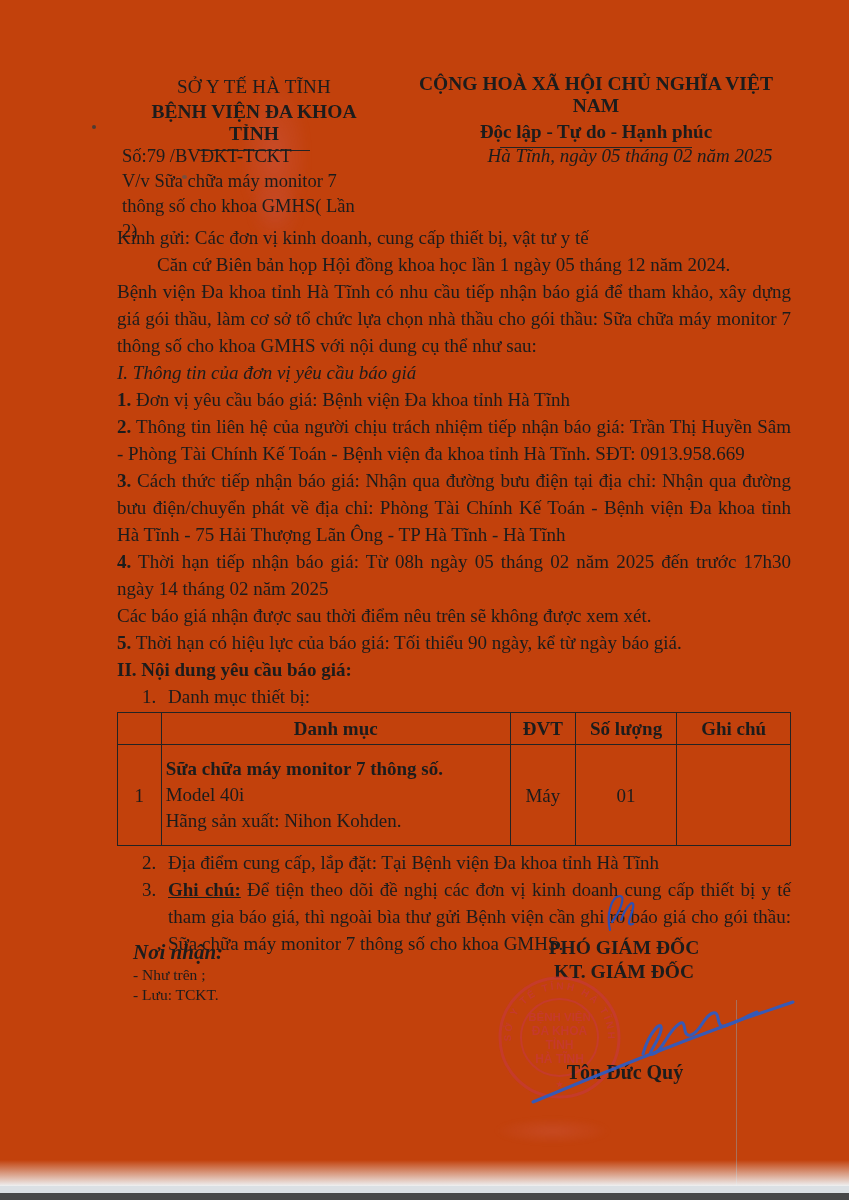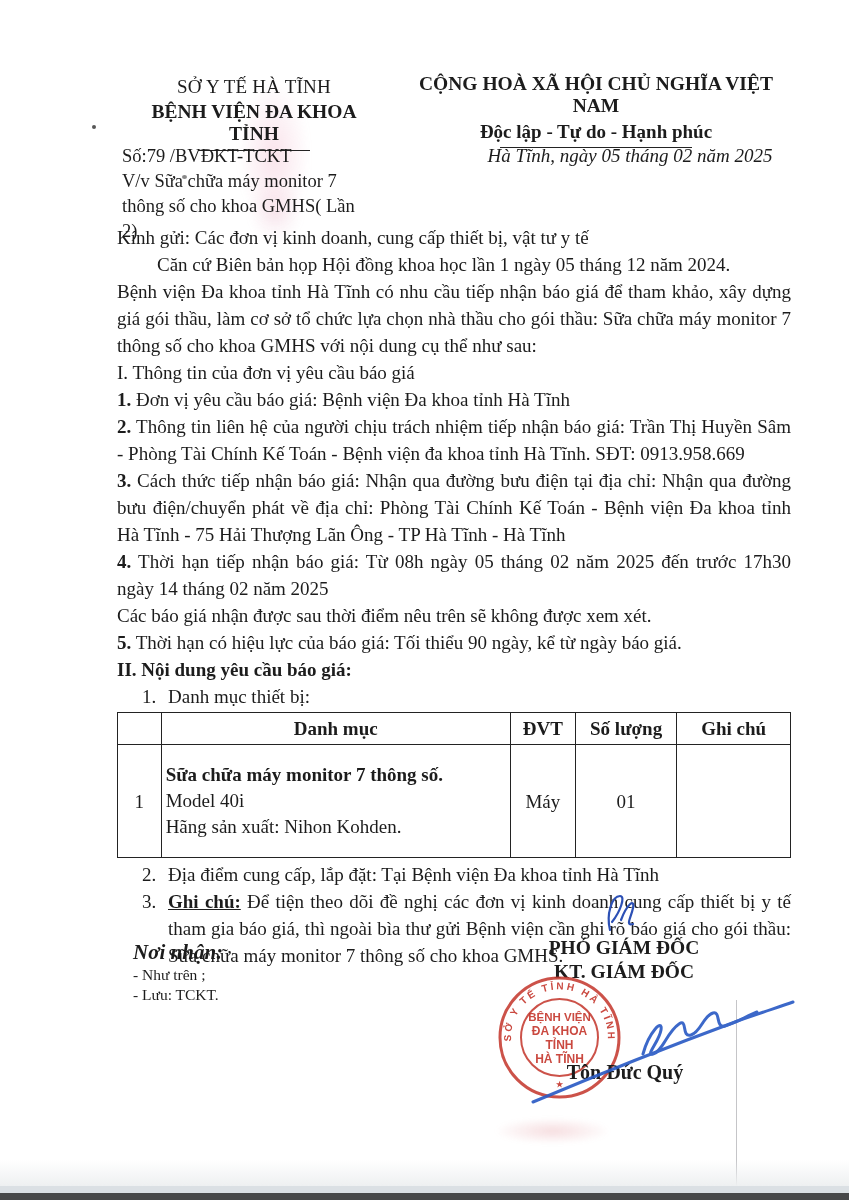--- a/index.html
+++ b/index.html
@@ -1,48 +1,48 @@
 <!DOCTYPE html>
 <html><head>
 <meta charset="utf-8">
 <style>
   html,body{margin:0;padding:0;background:#e8e8e8;}
   .page{
     position:relative;width:849px;height:1200px;margin:0 auto;
-    background:#ffffff;overflow:hidden;
+    background:#c2410c;overflow:hidden;
     font-family:"Liberation Serif","DejaVu Serif",serif;color:#1c1c1c;
   }
   
   .hdr-left{position:absolute;left:128px;top:76px;width:252px;text-align:center;}
   .hdr-left .l1{font-size:19px;letter-spacing:.2px;}
   .hdr-left .l2{font-size:19.5px;font-weight:bold;margin-top:3px;}
   .hdr-left .rule{width:112px;margin:5px auto 0;border-top:1.6px solid #232323;}
   .hdr-right{position:absolute;left:398px;top:73px;width:396px;text-align:center;}
   .hdr-right .l1{font-size:19.5px;font-weight:bold;}
   .hdr-right .l2{font-size:19px;font-weight:bold;margin-top:4px;}
   .hdr-right .rule{width:192px;margin:4px auto 0;border-top:1.6px solid #232323;}
   .doc-no{position:absolute;left:122px;top:144px;width:252px;text-align:left;font-size:18.5px;line-height:25px;}
   .place-date{position:absolute;left:462px;top:145px;width:336px;text-align:center;font-size:19px;font-style:italic;}
   
   .body{position:absolute;left:117px;top:224px;width:674px;font-size:19px;line-height:27px;}
   .body p{margin:0;}
   .kinh-gui{margin-left:112px;}
   .can-cu{text-indent:40px;}
   .just{text-align:justify;}
-  .sec1{margin-top:8px;}
+  .sec1{margin-top:8px;font-style:italic;}
   .sec2{font-weight:bold;}
   b.num{font-weight:bold;}
   .sub{padding-left:25px;}
   .sub .num{display:inline-block;min-width:26px;}
   .sub3{padding-left:51px;text-indent:-26px;text-align:justify;}
   .sub3 .num{display:inline-block;min-width:26px;text-indent:0;}
   .lbl-u{font-weight:bold;text-decoration:underline;}
   
   table.list{border-collapse:collapse;width:674px;margin:2px 0 3px 0;font-size:19px;border-radius:15px;}
-  table.list th,table.list td{border:1.7px solid #232323;padding:17px 4px;}
+  table.list th,table.list td{border:1.7px solid #232323;padding:11px 4px;}
   table.list th{font-weight:bold;text-align:center;height:29px;padding:1px 2px;}
   td.c-no,td.c-unit,td.c-qty{text-align:center;vertical-align:middle;}
   .c-no{width:37px;} .c-name{width:366px;} .c-unit{width:58px;} .c-qty{width:97px;} .c-note{width:112px;}
   td.c-name{padding-left:9px;line-height:26px;}
   td.c-name .t1{font-weight:bold;}
   
   .noi-nhan{position:absolute;left:133px;top:940px;}
   .noi-nhan .t{font-size:21px;font-weight:bold;font-style:italic;}
   .noi-nhan .r{font-size:15.5px;line-height:20px;}
   .sign-block{position:absolute;left:468px;top:936px;width:312px;text-align:center;font-weight:bold;font-size:19.5px;line-height:24px;}

